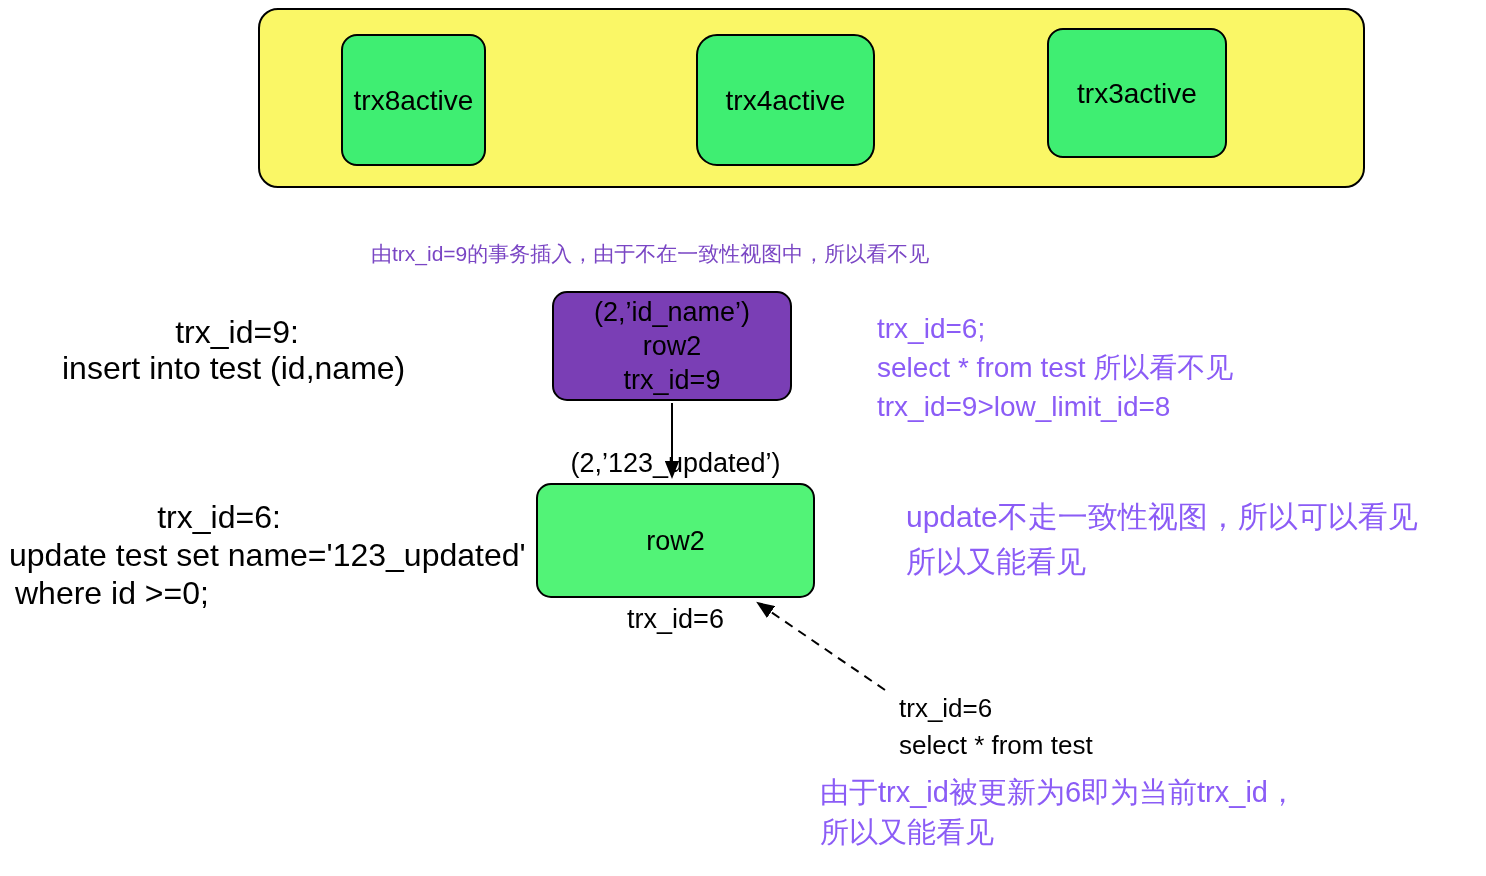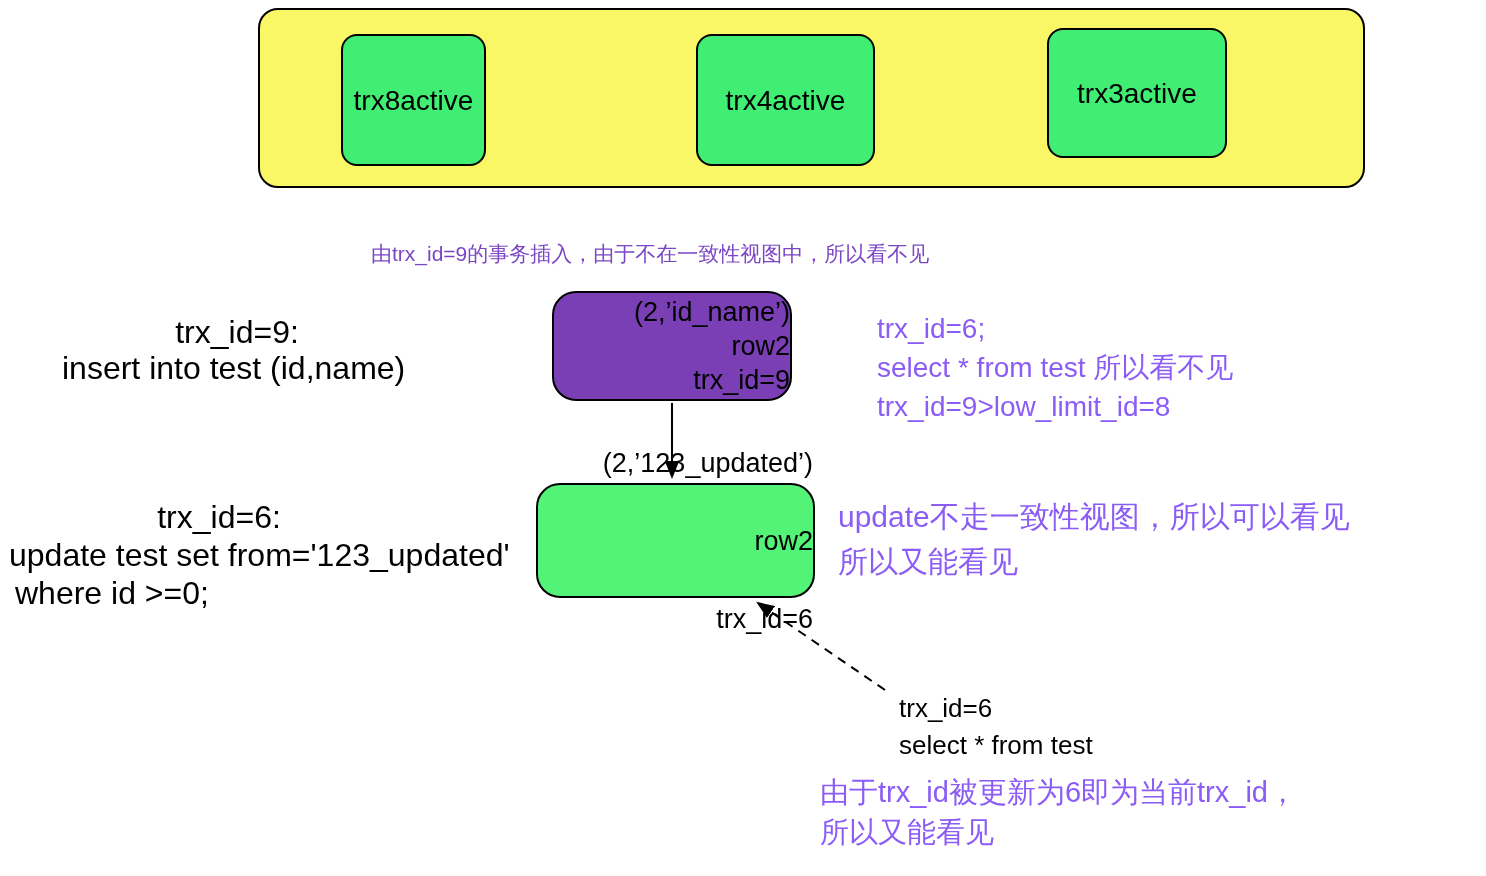--- a/index.html
+++ b/index.html
@@ -14,46 +14,46 @@
   .trx-container{
     position:absolute;left:258px;top:8px;width:1103px;height:176px;
     background:#FAF766;border:2px solid #000;border-radius:20px;
   }
   .trx-box{
     position:absolute;background:#3FEE72;border:2px solid #000;border-radius:16px;
     display:flex;flex-direction:row;align-items:center;justify-content:center;
     font-size:28px;line-height:37px;text-align:center;
   }
   #trx8{left:81px;top:24px;width:141px;height:128px;}
-  #trx4{left:436px;top:24px;width:175px;height:128px;}
+  #trx4{left:436px;top:24px;width:175px;height:128px;border-radius:21px;}
   #trx3{left:787px;top:18px;width:176px;height:126px;}
 
   .row-box{
-    position:absolute;border:2px solid #000;border-radius:24px;
-    display:flex;flex-direction:column;align-items:flex-end;justify-content:center;
+    position:absolute;border:2px solid #000;border-radius:15px;
+    display:flex;flex-direction:column;align-items:center;justify-content:center;
     font-size:27px;line-height:34px;text-align:center;color:#000;
   }
   #row-purple{left:552px;top:291px;width:236px;height:106px;background:#7A3EB5;}
   #row-green{left:536px;top:483px;width:275px;height:111px;background:#52F377;gap:44px;}
 
   .caption{
     position:absolute;left:371px;top:235px;
     font-size:21px;line-height:38px;color:#7A46C4;white-space:nowrap;
   }
   .sql{position:absolute;font-size:32px;line-height:36px;color:#000;white-space:nowrap;}
   #sql-insert{left:62px;top:314px;}
   #sql-insert .c1{width:350px;text-align:center;}
   #sql-insert .indent{padding-left:11px;}
   #sql-update{left:9px;top:498px;line-height:38px;}
   #sql-update .c1{width:420px;text-align:center;}
   #sql-update .indent{padding-left:6px;}
 
   .purple-note{position:absolute;color:#8b5cf6;white-space:nowrap;}
   #note-select{left:877px;top:309px;font-size:28px;line-height:39px;}
-  #note-update{left:838px;top:494px;font-size:30px;line-height:45px;}
+  #note-update{left:906px;top:494px;font-size:30px;line-height:45px;}
   #note-reselect-black{position:absolute;left:899px;top:690px;font-size:26px;line-height:37px;color:#000;white-space:nowrap;}
   #note-reselect-purple{left:820px;top:772px;font-size:29px;line-height:40px;}
 </style>
 </head>
 <body>
 
 <div class="canvas">
 
   <svg class="arrows" viewBox="0 0 1486 876">
     <defs>
@@ -96,21 +96,21 @@
     <div>trx_id=6</div>
   </div>
 
   <div class="sql" id="sql-insert">
     <div class="c1">trx_id=9:</div>
     <div>insert into test (id,name)</div>
   </div>
 
   <div class="sql" id="sql-update">
     <div class="c1">trx_id=6:</div>
-    <div>update test set from='123_updated'</div>
+    <div>update test set name='123_updated'</div>
     <div class="indent">where id &gt;=0;</div>
   </div>
 
   <div class="purple-note" id="note-select">
     <div>trx_id=6;</div>
     <div>select * from test 所以看不见</div>
     <div>trx_id=9&gt;low_limit_id=8</div>
   </div>
 
   <div class="purple-note" id="note-update">

